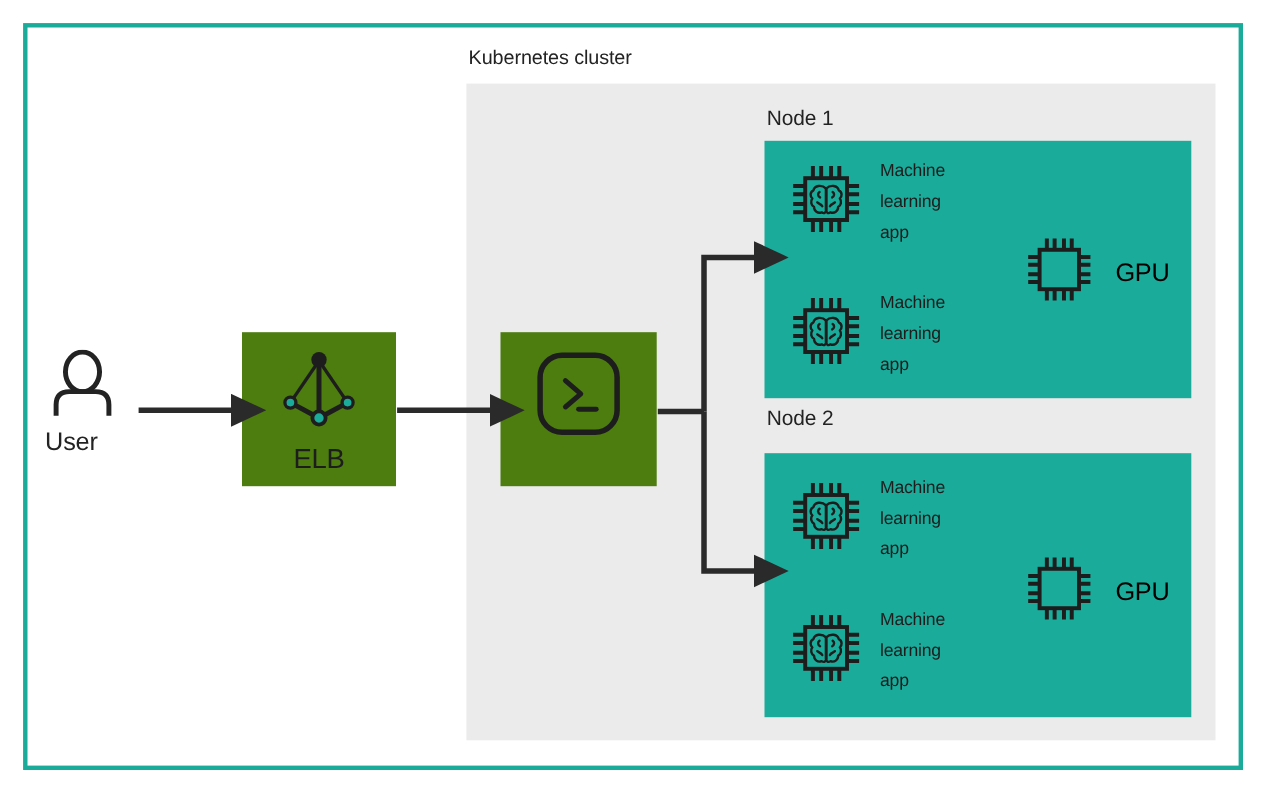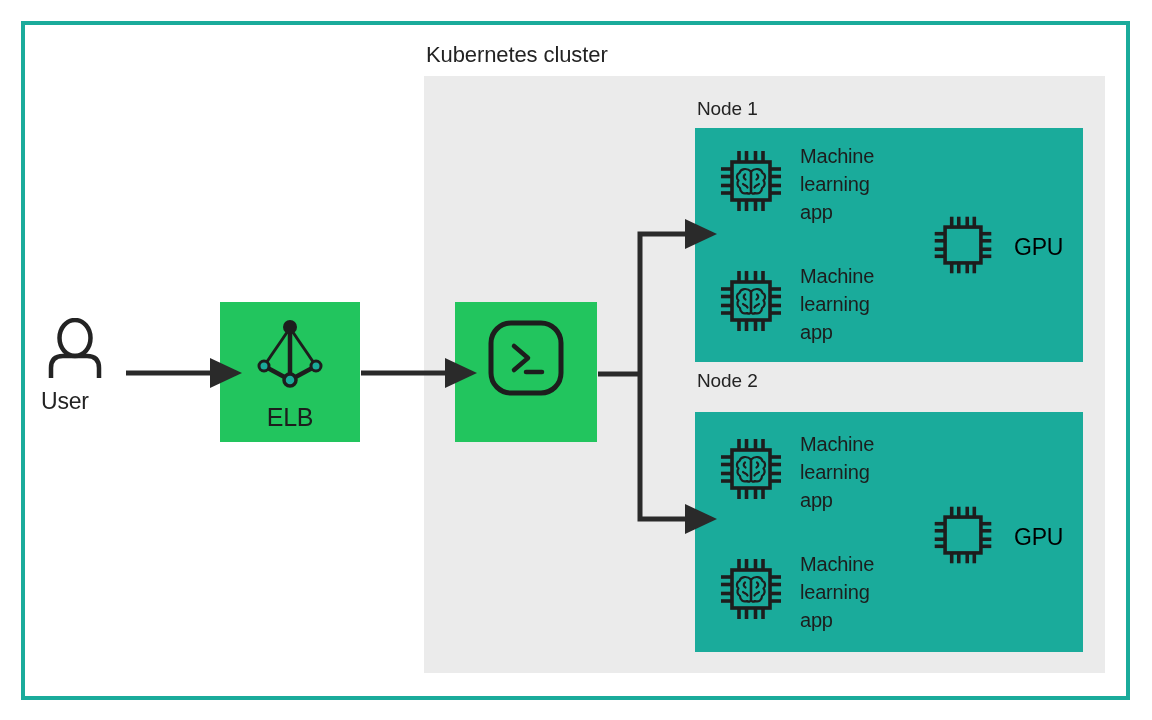--- a/index.html
+++ b/index.html
@@ -33,21 +33,21 @@
     left: 424px;
     top: 76px;
     width: 681px;
     height: 597px;
     background: #ebebeb;
   }
   #cluster-title {
     position: absolute;
     left: 426px;
     top: 42px;
-    font-size: 22px;
+    font-size: 18px;
     color: #232323;
     white-space: nowrap;
     letter-spacing: -0.1px;
   }
   
   .node-title {
     position: absolute;
     font-size: 19px;
     color: #232323;
     white-space: nowrap;
@@ -58,21 +58,21 @@
     background: #1aab9b;
   }
   #node1-title { left: 697px; top: 98px; }
   #node1-box  { left: 695px; top: 128px; width: 388px; height: 234px; }
   #node2-title { left: 697px; top: 370px; }
   #node2-box  { left: 695px; top: 412px; width: 388px; height: 240px; }
 
   
   .service-box {
     position: absolute;
-    background: #22c55e;
+    background: #4d7c0f;
   }
   #elb-box    { left: 220px; top: 302px; width: 140px; height: 140px; }
   #master-box { left: 455px; top: 302px; width: 142px; height: 140px; }
   .service-label {
     position: absolute;
     width: 100%;
     text-align: center;
     font-size: 25px;
     color: #1d1d1d;
     letter-spacing: -0.3px;
@@ -88,21 +88,21 @@
     top: 388px;
     font-size: 23px;
     color: #232323;
     letter-spacing: -0.2px;
   }
 
   
   .ml-row { position: absolute; display: flex; align-items: flex-start; }
   .ml-text {
     margin-left: 14px;
-    font-size: 20px;
+    font-size: 16px;
     line-height: 28px;
     color: #1d1d1d;
     letter-spacing: -0.2px;
     margin-top: -4px;
   }
   .gpu-row { position: absolute; display: flex; align-items: center; }
   .gpu-text {
     margin-left: 18px;
     font-size: 23px;
     color: #000000;

